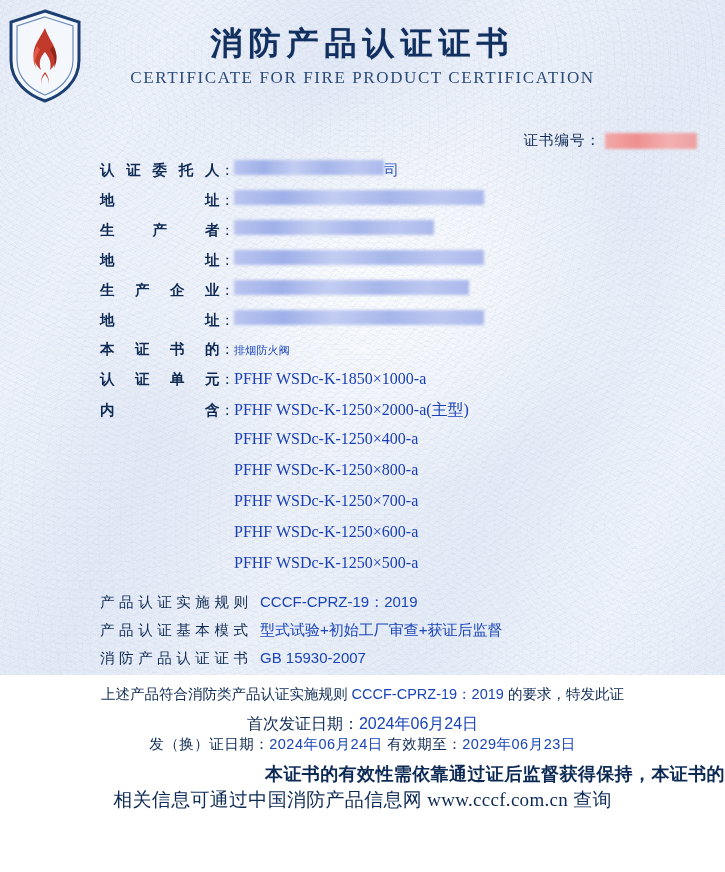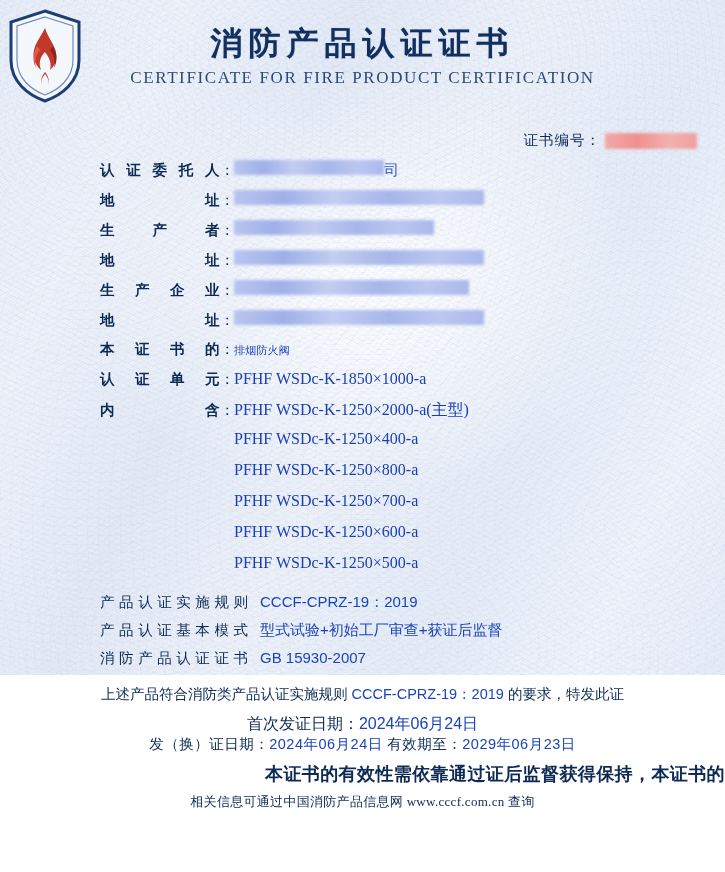--- a/index.html
+++ b/index.html
@@ -214,23 +214,23 @@
     font-family: "Liberation Serif", serif;
     font-weight: bold;
     font-size: 18px;
     color: #0d2a55;
     margin-top: 8px;
     letter-spacing: 0.4px;
   }
   .footer-bold2 {
     text-align: center;
     font-family: "Liberation Serif", serif;
-    font-size: 13px;
+    font-size: 19px;
     color: #0d2a55;
-    margin-top: 7px;
+    margin-top: 1px;
     letter-spacing: 0.3px;
   }
   .footer-bold2 .url {
     font-family: "Liberation Serif", serif;
   }
 </style>
 </head>
 <body>
 
 <div class="certificate">

